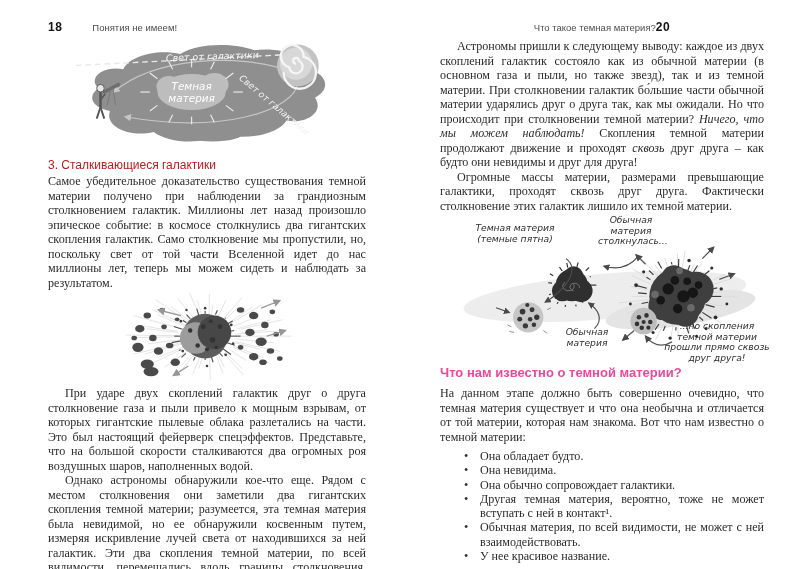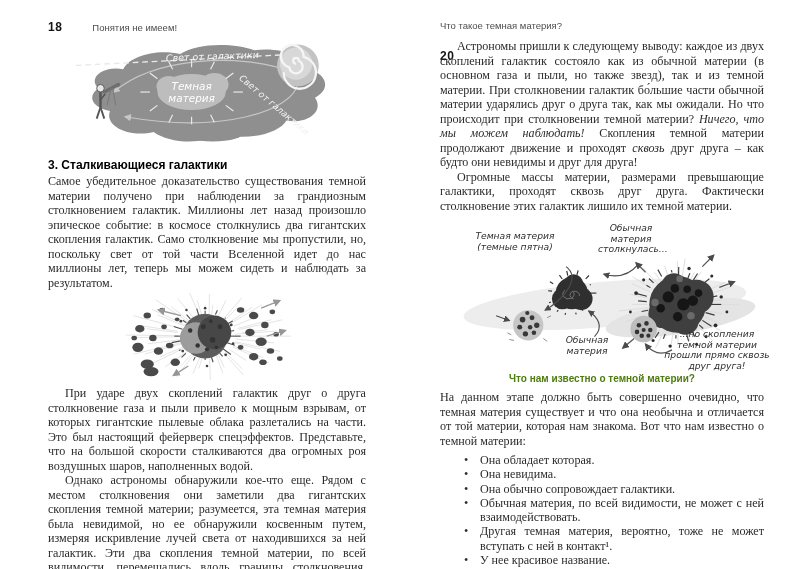--- a/index.html
+++ b/index.html
@@ -4,36 +4,36 @@
 <style>
   html,body{margin:0;padding:0;}
   body{width:800px;height:569px;background:#ffffff;position:relative;overflow:hidden;
        font-family:"Liberation Serif",serif;color:#2b2b2b;}
   .page{position:absolute;top:20px;}
   #pageL{left:48px;width:318px;}
   #pageR{left:440px;width:324px;}
   .runhead{font-family:"Liberation Sans",sans-serif;font-size:9.5px;color:#4d4d4d;
            display:flex;align-items:baseline;height:13px;}
   #pageL .runhead{gap:30px;}
-  #pageR .runhead{justify-content:space-between;gap:18px;flex-direction:column;}
+  #pageR .runhead{justify-content:center;}
   .runhead .num{font-weight:bold;color:#141414;font-size:12px;letter-spacing:.5px;}
   p.body{font-size:12.1px;line-height:14.5px;text-align:justify;margin:0;}
   .ind{text-indent:17px;}
-  h3.sec{font-family:"Liberation Sans",sans-serif;font-size:12px;font-weight:bold;
-         color:#000000;margin:9px 0 2px;}
-  h2.sub{font-family:"Liberation Sans",sans-serif;font-size:10px;font-weight:bold;
-         color:#4d7c0f;text-align:center;margin:8px 0 6px;}
+  h3.sec{font-family:"Liberation Sans",sans-serif;font-size:12px;font-weight:normal;
+         color:#b91c1c;margin:9px 0 2px;}
+  h2.sub{font-family:"Liberation Sans",sans-serif;font-size:13px;font-weight:bold;
+         color:#ec4899;margin:8px 0 6px;}
   .it{font-style:italic;}
   ul.facts{list-style:none;margin:5px 0 0;padding:0 0 0 24px;}
   ul.facts li{position:relative;padding-left:16px;font-size:12.1px;line-height:14.3px;text-align:justify;}
   ul.facts li::before{content:"\2022";position:absolute;left:0;top:0;}
   .fig{position:relative;}
   #fig1{margin:4px 0 0 10px;}
   #fig2{margin:3px auto;width:168px;}
-  #fig3{margin-top:12px;width:325px;height:140px;}
+  #fig3{margin-top:4px;width:325px;height:140px;}
   .hand{position:absolute;font-family:"DejaVu Sans",sans-serif;font-style:italic;
         font-size:9.2px;line-height:10.6px;color:#2e2e2e;text-align:center;}
   svg{display:block;}
   svg text.handw{font-family:"DejaVu Sans",sans-serif;font-style:italic;}
 </style>
 </head>
 <body>
 
 <div class="page" id="pageL">
   <div class="runhead">
@@ -460,21 +460,21 @@
     <div class="hand" style="left:224px;top:104px;width:106px">...но скопления темной материи прошли прямо сквозь друг друга!</div>
   </div>
 
   <h2 class="sub">Что нам известно о темной материи?</h2>
 
   <p class="body">
     <span>На данном этапе должно быть совершенно очевидно, что темная материя существует и что она необычна и отличается от той материи, которая нам знакома. Вот что нам известно о темной материи:</span>
   </p>
 
   <ul class="facts">
-    <li>Она обладает которая.</li>
+    <li>Она обладает будто.</li>
     <li>Она невидима.</li>
     <li>Она обычно сопровождает галактики.</li>
+    <li>Другая темная материя, вероятно, тоже не может вступать с ней в контакт¹.</li>
     <li>Обычная материя, по всей видимости, не может с ней взаимодействовать.</li>
-    <li>Другая темная материя, вероятно, тоже не может вступать с ней в контакт¹.</li>
     <li>У нее красивое название.</li>
   </ul>
 
 </div>
 
 </body></html>

